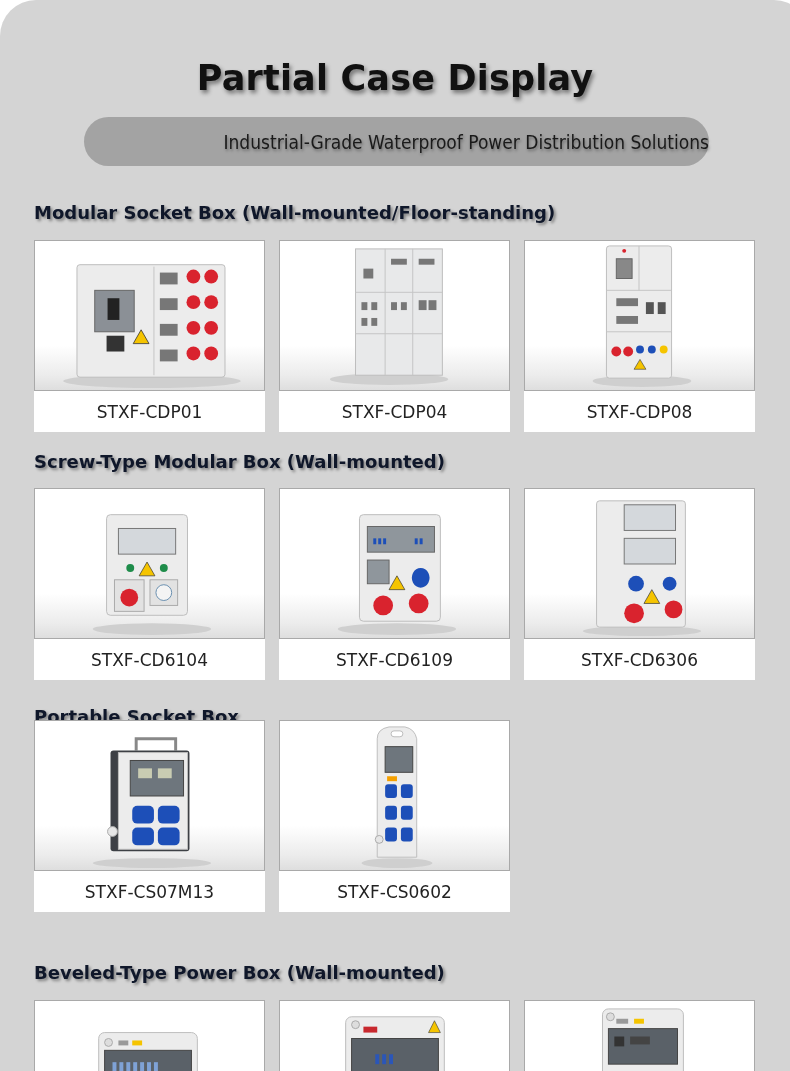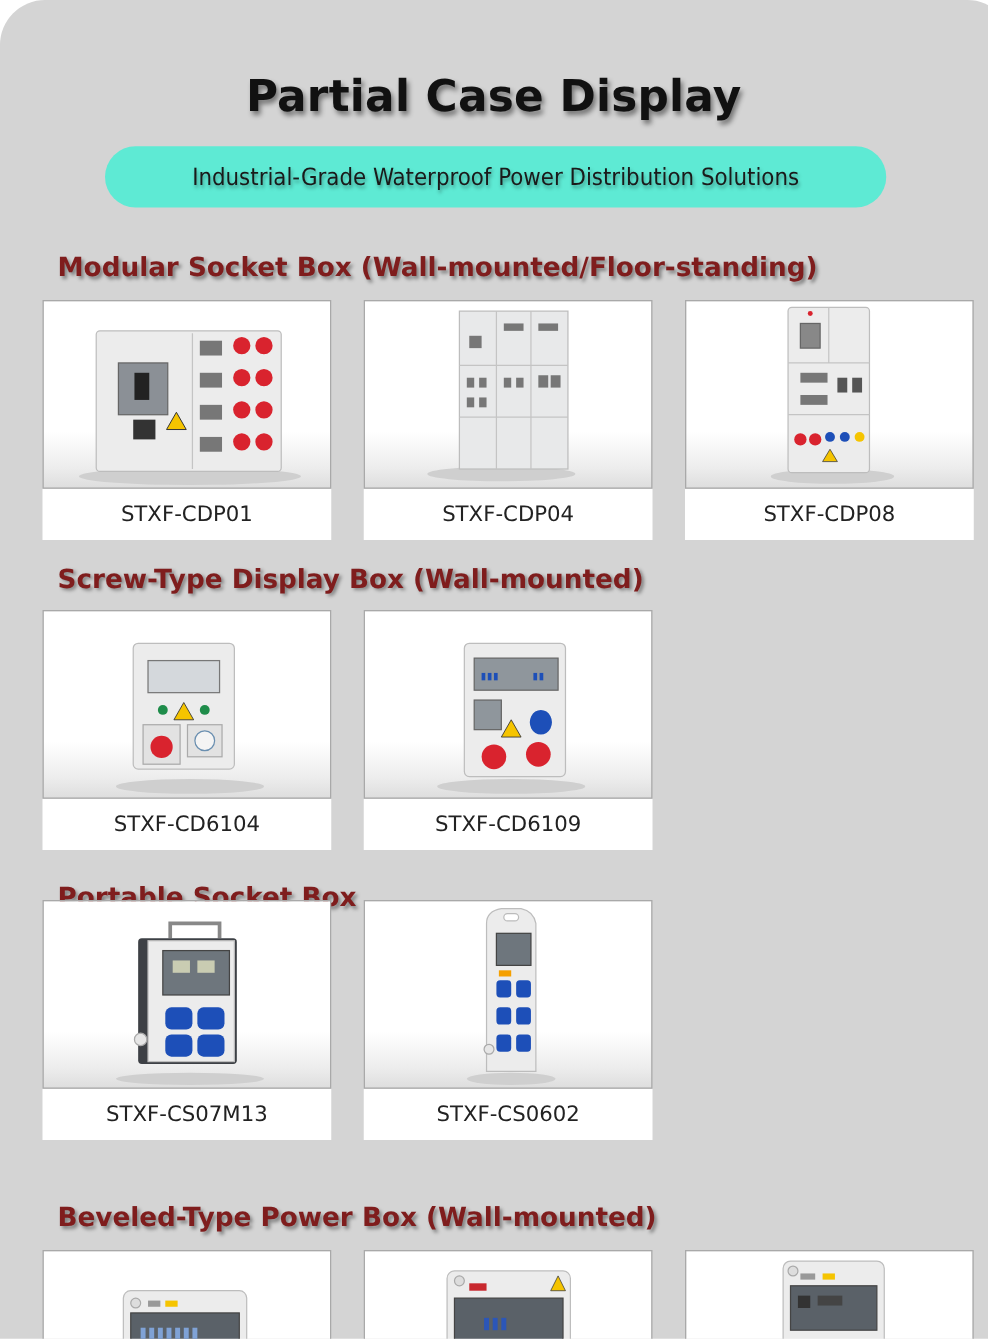--- a/index.html
+++ b/index.html
@@ -9,33 +9,32 @@
     background: #d4d4d4; border-radius: 36px 36px 0 0; overflow: hidden; padding-left: 20px;
   }
   .title {
     position: absolute; left: 0; width: 790px; top: 58px; text-align: center;
     font-size: 35px; font-weight: bold; color: #111; letter-spacing: 0.2px;
     text-shadow: 2px 3px 4px rgba(0,0,0,0.45);
     font-family: "DejaVu Sans", sans-serif;
   }
   .pill {
     position: absolute; left: 84px; top: 117px; width: 625px; height: 49px;
-    background: #5eead4; border-radius: 25px; display: flex; align-items: center; justify-content: center;
+    background: #a3a3a3; border-radius: 25px; display: flex; align-items: center; justify-content: flex-end;
   }
   .pill span {
     font-size: 19px; color: #1a1a1a; text-shadow: 1px 2px 3px rgba(0,0,0,0.35);
     font-family: "DejaVu Sans Condensed", "DejaVu Sans", sans-serif;
   }
   .section-h {
-    position: absolute; left: 34px; font-size: 21px; font-weight: bold; color: #7f1d1d;
+    position: absolute; left: 34px; font-size: 18px; font-weight: bold; color: #0f172a;
     text-shadow: 2px 2px 3px rgba(0,0,0,0.4); white-space: nowrap;
     font-family: "DejaVu Sans", sans-serif;
-    margin-left: 12px;
-  }
-  .row { position: absolute; left: 34px; width: 721px; display: flex; gap: 26px; }
+  }
+  .row { position: absolute; left: 34px; width: 721px; display: flex; gap: 14px; }
   .card { width: 231px; flex: none; }
   .imgbox {
     box-sizing: border-box; width: 231px; height: 151px; border: 1px solid #a9a9a9;
     background: linear-gradient(to bottom, #ffffff 0%, #ffffff 70%, #ececec 90%, #dedede 100%);
     position: relative; overflow: hidden;
   }
   .label {
     width: 231px; height: 41px; background: #ffffff; display: flex; align-items: center; justify-content: center;
     font-size: 17px; color: #222; font-family: "DejaVu Sans", sans-serif;
   }
@@ -128,21 +127,21 @@
             <circle cx="116" cy="110" r="4" fill="#1d4fb8"></circle>
             <circle cx="128" cy="110" r="4" fill="#1d4fb8"></circle>
             <circle cx="140" cy="110" r="4" fill="#f5c400"></circle>
           <polygon points="116,120 110,130 122,130" fill="#f5c400" stroke="#333" stroke-width="0.6"></polygon>
         </svg>
       </div>
       <div class="label">STXF-CDP08</div>
     </div>
   </div>
 
-  <div class="section-h" style="top:451px">Screw-Type Display Box (Wall-mounted)</div>
+  <div class="section-h" style="top:451px">Screw-Type Modular Box (Wall-mounted)</div>
   <div class="row" style="top:488px">
     <div class="card">
       <div class="imgbox">
         <svg class="illus" viewBox="0 0 231 151">
           <ellipse cx="118" cy="142" rx="60" ry="6" fill="#cfcfcf"></ellipse>
           <rect x="72" y="26" width="82" height="102" rx="4" fill="#ececec" stroke="#bdbdbd"></rect>
           <rect x="84" y="40" width="58" height="26" fill="#d4d8dc" stroke="#777"></rect>
           <circle cx="96" cy="80" r="4" fill="#1e8c4a"></circle>
             <circle cx="130" cy="80" r="4" fill="#1e8c4a"></circle>
           <polygon points="113,74 105,88 121,88" fill="#f5c400" stroke="#333" stroke-width="0.7"></polygon>
@@ -168,20 +167,36 @@
               <rect x="141" y="50" width="3" height="6"></rect>
             </g>
           <rect x="88" y="72" width="22" height="24" fill="#8f969c" stroke="#666"></rect>
           <path d="M142 80 a9 10 0 1 0 0.1 0" fill="#1d4fb8"></path>
           <polygon points="118,88 110,102 126,102" fill="#f5c400" stroke="#333" stroke-width="0.7"></polygon>
           <circle cx="104" cy="118" r="10" fill="#d9232e"></circle>
             <circle cx="140" cy="116" r="10" fill="#d9232e"></circle>
         </svg>
       </div>
       <div class="label">STXF-CD6109</div>
+    </div>
+    <div class="card">
+      <div class="imgbox">
+        <svg class="illus" viewBox="0 0 231 151">
+          <ellipse cx="118" cy="144" rx="60" ry="5" fill="#cfcfcf"></ellipse>
+          <rect x="72" y="12" width="90" height="128" rx="3" fill="#ececec" stroke="#bdbdbd"></rect>
+          <rect x="100" y="16" width="52" height="26" fill="#d4d8dc" stroke="#777"></rect>
+          <rect x="100" y="50" width="52" height="26" fill="#d4d8dc" stroke="#777"></rect>
+          <circle cx="112" cy="96" r="8" fill="#1d4fb8"></circle>
+            <circle cx="146" cy="96" r="7" fill="#1d4fb8"></circle>
+          <polygon points="128,102 120,116 136,116" fill="#f5c400" stroke="#333" stroke-width="0.7"></polygon>
+          <circle cx="110" cy="126" r="10" fill="#d9232e"></circle>
+            <circle cx="150" cy="122" r="9" fill="#d9232e"></circle>
+        </svg>
+      </div>
+      <div class="label">STXF-CD6306</div>
     </div>
   </div>
 
   <div class="section-h" style="top:706px">Portable Socket Box</div>
   <div class="row" style="top:720px">
     <div class="card">
       <div class="imgbox">
         <svg class="illus" viewBox="0 0 231 151">
           <ellipse cx="118" cy="144" rx="60" ry="5" fill="#cfcfcf"></ellipse>
           <path d="M102 30 v-12 h40 v12" fill="none" stroke="#888" stroke-width="3"></path>

